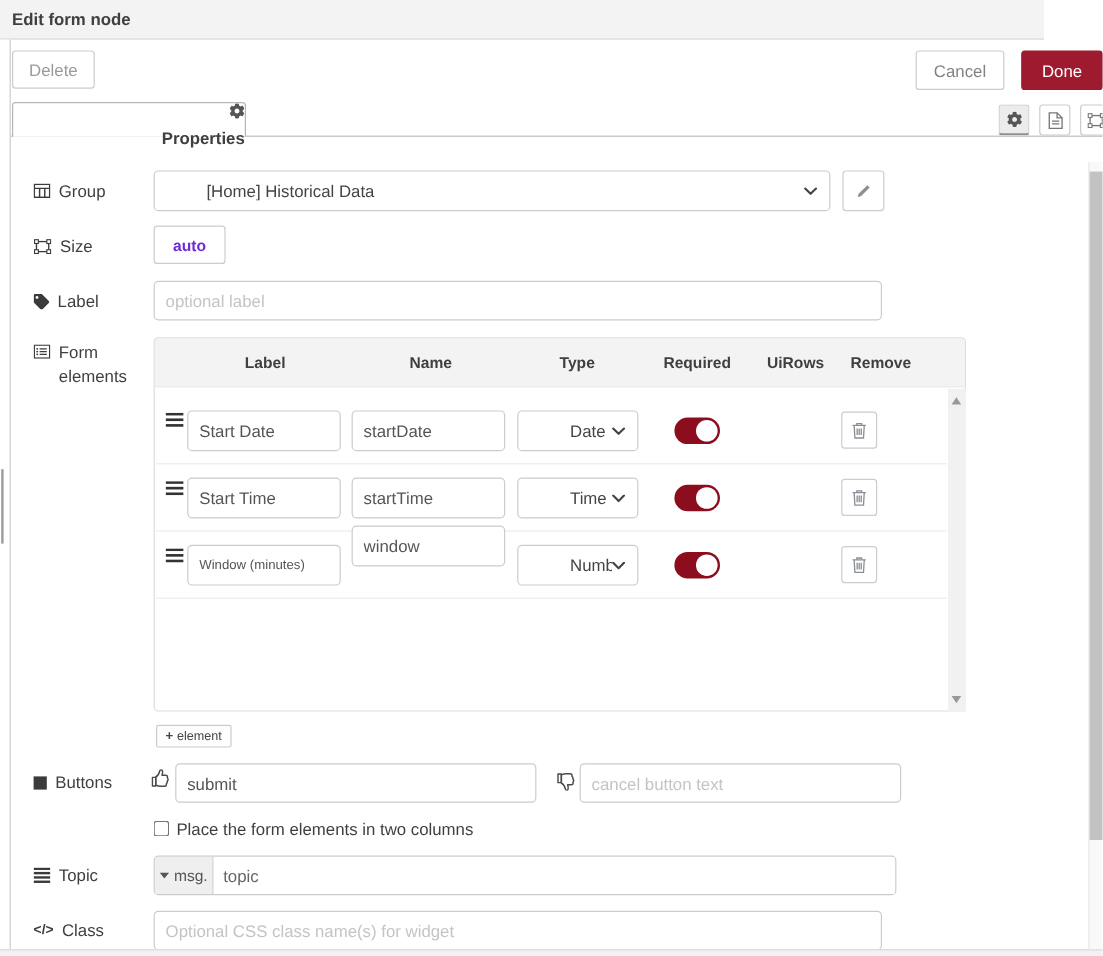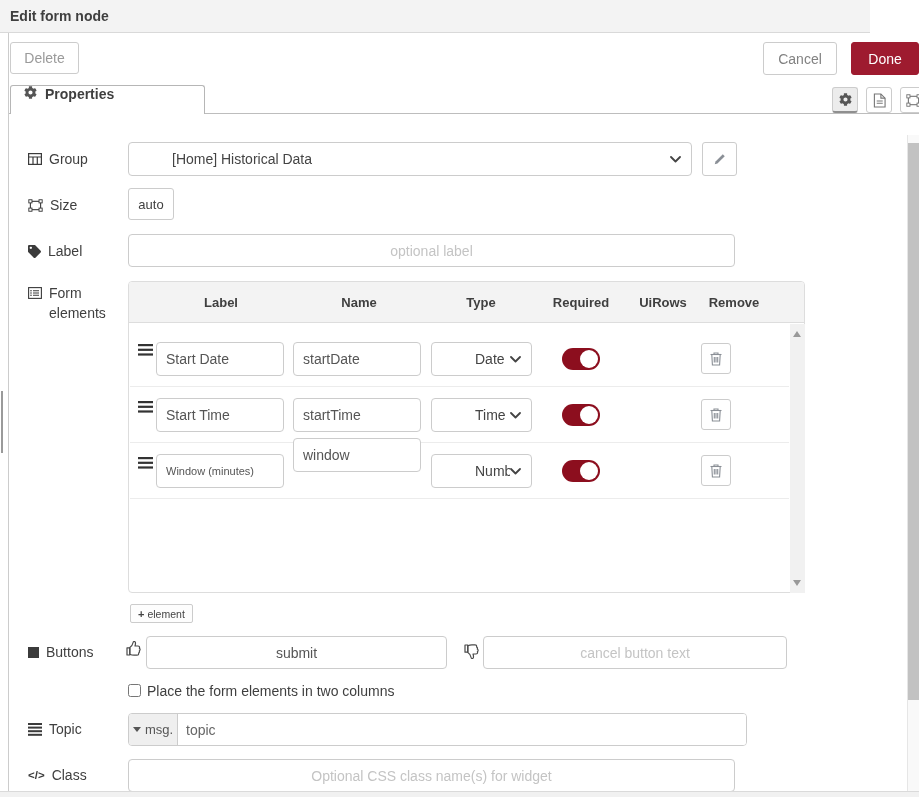--- a/index.html
+++ b/index.html
@@ -31,22 +31,22 @@
     left: 851px; top: 42px; width: 68px; height: 33px;
     background: var(--accent-red, #9E1B2F); border-color: var(--accent-red, #9E1B2F);
     color: #fff;
   }
 
   
   .tabbar-line { left: 9px; top: 113px; width: 910px; height: 1px; background: #bdbdbd; }
   .tab {
     left: 10px; top: 85px; width: 195px; height: 29px; background: #fff;
     border: 1px solid #b6b6b6; border-bottom: none; border-radius: 3px 3px 0 0;
-    display: flex; align-items: flex-start; gap: 8px; padding-left: 13px;
-    font-weight: bold; color: #3f3f3f; z-index: 2;
+    display: flex; align-items: flex-end; gap: 8px; padding-left: 13px;
+    font-weight: bold; color: #3f3f3f; z-index: 2; flex-direction: column;
   }
   .iconbtn {
     position: absolute; width: 26px; height: 26px; top: 87px;
     border: 1px solid #ccc; border-radius: 3px; background: #fff;
     display: flex; align-items: center; justify-content: center; cursor: pointer;
   }
   .iconbtn.active { background: #ececec; border-bottom: 2px solid #8f8f8f; }
 
   
   .left-strip { left: 0; top: 33px; width: 9px; height: 758px; background: #fff; border-right: 1px solid #ccc; }
@@ -54,34 +54,34 @@
 
   
   .field-label { position: absolute; display: flex; align-items: center; gap: 7px; color: #3f3f3f; }
   .field-label.top { align-items: flex-start; }
   .field-label .ic { display: inline-flex; flex: none; }
 
   
   .tin {
     position: absolute; border: 1px solid #ccc; border-radius: 4px;
     font-family: inherit; font-size: 14px; color: #555; padding: 0 9px;
-    outline: none; background: #fff; text-align: center;
+    outline: none; background: #fff;
   }
   .tin::placeholder { color: #c4c4c4; opacity: 1; }
 
   
   .fsel {
     position: absolute; border: 1px solid #ccc; border-radius: 4px; background: #fff;
     display: flex; align-items: center; padding: 0 10px; color: #444; cursor: pointer;
   }
   .fsel .val { flex: 1; overflow: hidden; white-space: nowrap; margin-left: 33px; }
   .fsel .chev { flex: none; }
 
   .btn-auto {
-    left: 128px; top: 188px; width: 46px; height: 32px; font-size: 13px; color: #404040;
+    left: 128px; top: 188px; width: 60px; height: 32px; font-size: 13px; color: #6d28d9; font-weight: bold;
   }
   .btn-pencil { left: 702px; top: 142px; width: 35px; height: 34px; }
 
   
   .ftable {
     left: 128px; top: 281px; width: 677px; height: 312px;
     border: 1px solid #ddd; border-radius: 4px; background: #fff;
   }
   .ftable-head {
     position: absolute; left: 0; top: 0; width: 675px; height: 41px;
@@ -401,21 +401,21 @@
     <svg width="16" height="16" viewBox="0 0 16 16">
         <use href="#g-thumb"></use>
       </svg>
   </span>
   <input class="tin" style="left: 146px; top: 636px; width: 301px; height: 33px;" value="submit">
   <span class="abs" style="left:464px; top:643px">
     <svg width="16" height="16" viewBox="0 0 16 16">
         <use href="#g-thumb" transform="scale(1,-1) translate(0,-16)"></use>
       </svg>
   </span>
-  <input class="tin" style="left: 483px; top: 636px; width: 304px; height: 33px;" placeholder="cancel button text">
+  <input class="tin" style="left: 483px; top: 636px; width: 268px; height: 33px;" placeholder="cancel button text">
 
   <input type="checkbox" class="chk" style="">
   <label class="chk-label">Place the form elements in two columns</label>
 
   <div class="field-label" style="left:28px; top:721px">
     <span class="ic">
       <svg width="14" height="13" viewBox="0 0 14 13" fill="#3b3b3b">
         <rect y="0" width="14" height="2"></rect>
           <rect y="3.6" width="14" height="2"></rect>
         <rect y="7.2" width="14" height="2"></rect>

